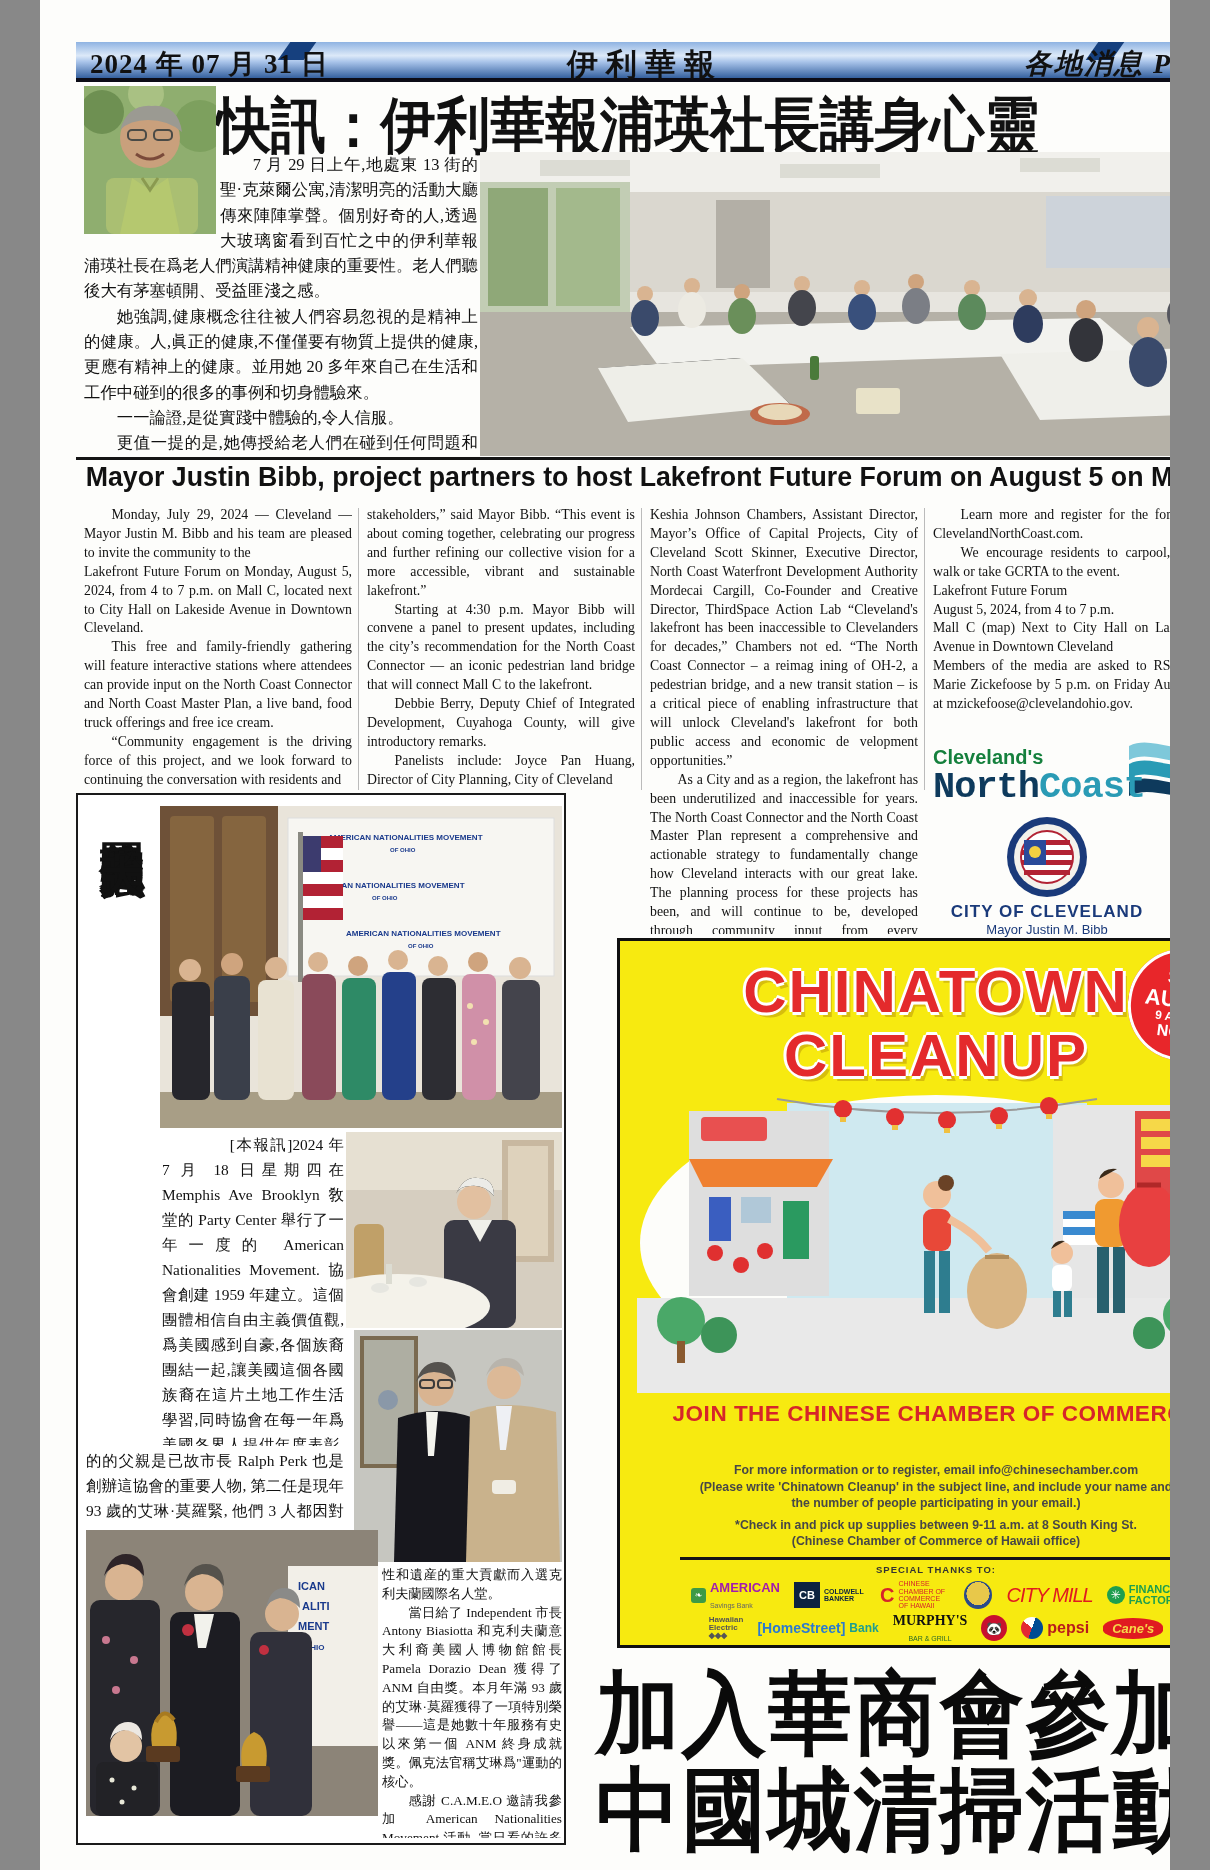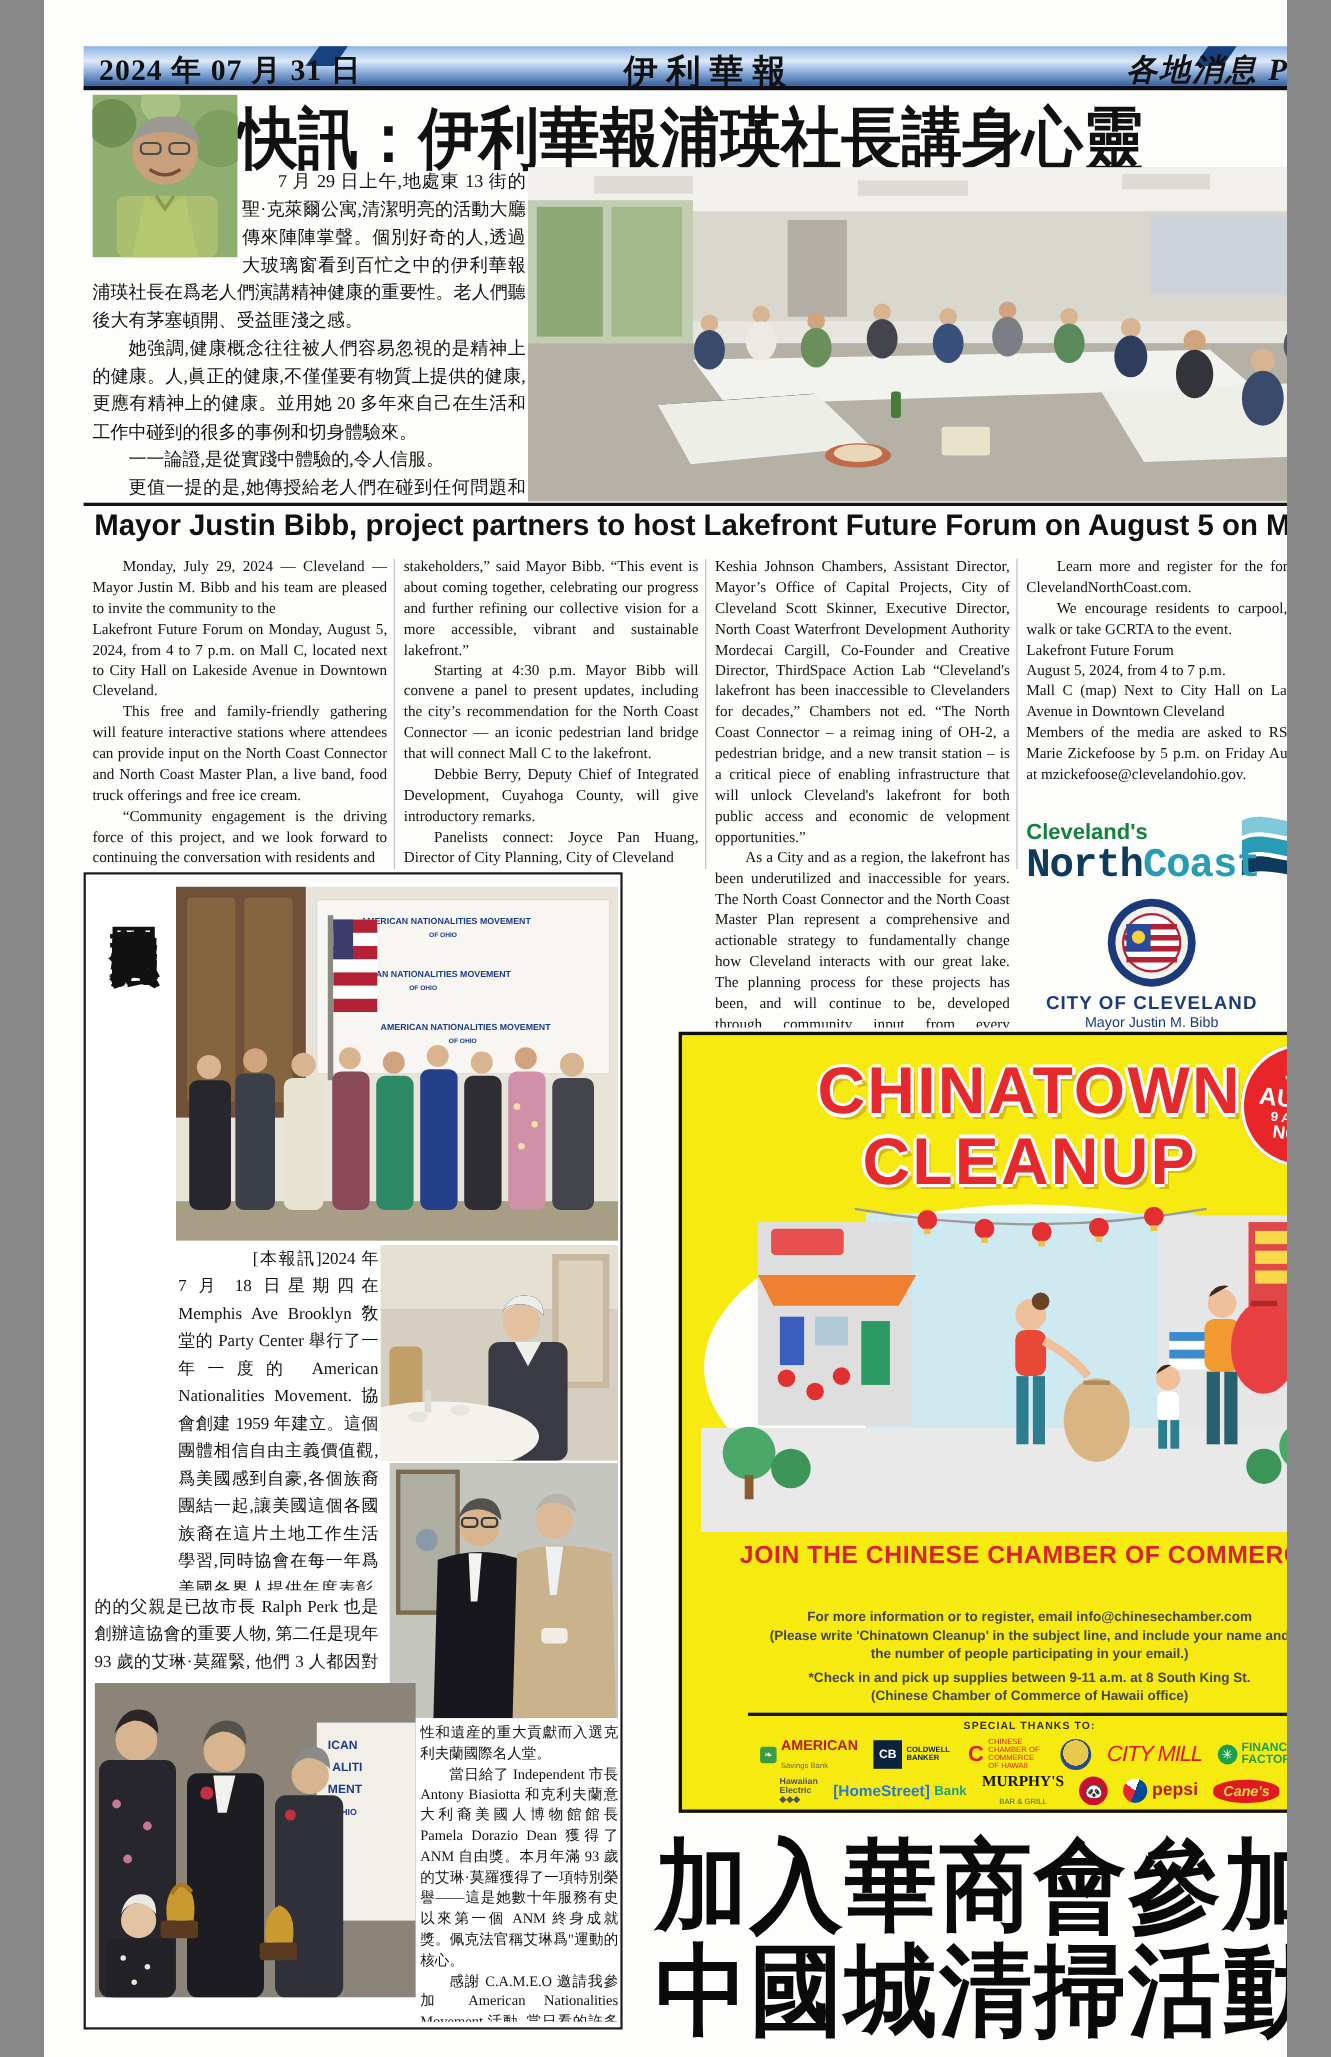--- a/index.html
+++ b/index.html
@@ -173,21 +173,21 @@
     <p>Monday, July 29, 2024 — Cleveland — Mayor Justin M. Bibb and his team are pleased to invite the community to the</p>
     <p class="noind">Lakefront Future Forum on Monday, August 5, 2024, from 4 to 7 p.m. on Mall C, located next to City Hall on Lakeside Avenue in Downtown Cleveland.</p>
     <p>This free and family-friendly gathering will feature interactive stations where attendees can provide input on the North Coast Connector and North Coast Master Plan, a live band, food truck offerings and free ice cream.</p>
     <p>“Community engagement is the driving force of this project, and we look forward to continuing the conversation with residents and</p>
   </div>
   <div class="abs colrule" style="left:318px;top:508px;height:282px;"></div>
   <div class="abs eng-col" style="left:327px;top:506px;width:268px;height:286px;">
     <p class="noind">stakeholders,” said Mayor Bibb.  “This event is about coming together, celebrating our progress and further refining our collective vision for a more accessible, vibrant and sustainable lakefront.”</p>
     <p>Starting at 4:30 p.m. Mayor Bibb will convene a panel to present updates, including the city’s recommendation for the North Coast Connector — an iconic pedestrian land bridge that will connect Mall C to the lakefront.</p>
     <p>Debbie Berry, Deputy Chief of Integrated Development, Cuyahoga County, will give introductory remarks.</p>
-    <p>Panelists connect:  Joyce Pan Huang, Director of City Planning, City of Cleveland</p>
+    <p>Panelists include:  Joyce Pan Huang, Director of City Planning, City of Cleveland</p>
   </div>
   <div class="abs colrule" style="left:601px;top:508px;height:282px;"></div>
   <div class="abs eng-col" style="left:610px;top:506px;width:268px;height:428px;">
     <p class="noind">Keshia Johnson Chambers, Assistant Director, Mayor’s Office of Capital Projects, City of Cleveland Scott Skinner, Executive Director, North Coast Waterfront Development Authority Mordecai Cargill, Co-Founder and Creative Director, ThirdSpace Action Lab  “Cleveland's lakefront has been inaccessible to Clevelanders for decades,” Chambers not ed.  “The North Coast Connector – a reimag ining of OH-2, a pedestrian bridge, and a new transit station – is a critical piece of enabling infrastructure that will unlock Cleveland's lakefront for both public access and economic de velopment opportunities.”</p>
     <p>As a City and as a region, the lakefront has been underutilized and inaccessible for years. The North Coast Connector and the North Coast Master Plan represent a comprehensive and actionable strategy to fundamentally change how Cleveland interacts with our great lake. The planning process for these projects has been, and will continue to be, developed through community input from every neighborhood in the city.</p>
   </div>
   <div class="abs colrule" style="left:884px;top:508px;height:282px;"></div>
   <div class="abs eng-col" style="left:893px;top:506px;width:272px;height:208px;">
     <p>Learn more and register for the forum at ClevelandNorthCoast.com.</p>
     <p>We encourage residents to carpool, bike, walk or take GCRTA  to the event.</p>
@@ -461,21 +461,21 @@
     <div class="info-line" style="top:555px;">the number of people participating in your email.)</div>
     <div class="info-line" style="top:577px;">*Check in and pick up supplies between 9-11 a.m. at 8 South King St.</div>
     <div class="info-line" style="top:593px;">(Chinese Chamber of Commerce of Hawaii office)</div>
 
     <div class="abs rule-h" style="left:60px;top:616px;width:512px;height:3px;"></div>
     <div class="thanks" style="top:623px;">SPECIAL THANKS TO:</div>
 
     <div class="sprow" style="top:637px;height:34px;">
       <span class="sp">
         <span class="sq" style="width:15px;height:15px;background:#3d9a45;border-radius:3px;color:#fff;font-size:9px;">❧</span>
-        <span style="display:inline-block;line-height:1;"><span class="big" style="font-size:13px;color:#b91c1c;">AMERICAN</span><br><span class="sub" style="color:#666;">Savings Bank</span></span>
+        <span style="display:inline-block;line-height:1;"><span class="big" style="font-size:13px;color:#a21caf;">AMERICAN</span><br><span class="sub" style="color:#666;">Savings Bank</span></span>
       </span>
       <span class="sp">
         <span class="sq big" style="width:26px;height:26px;background:#0c2340;color:#fff;font-size:11px;">CB</span>
         <span class="sub" style="color:#0c2340;font-weight:bold;width:42px;white-space:normal;">COLDWELL BANKER</span>
       </span>
       <span class="sp">
         <span class="big" style="font-size:20px;color:#d6252a;">C</span>
         <span class="sub" style="color:#d6252a;width:52px;white-space:normal;">CHINESE CHAMBER OF COMMERCE OF HAWAII</span>
       </span>
       <span class="sp">

